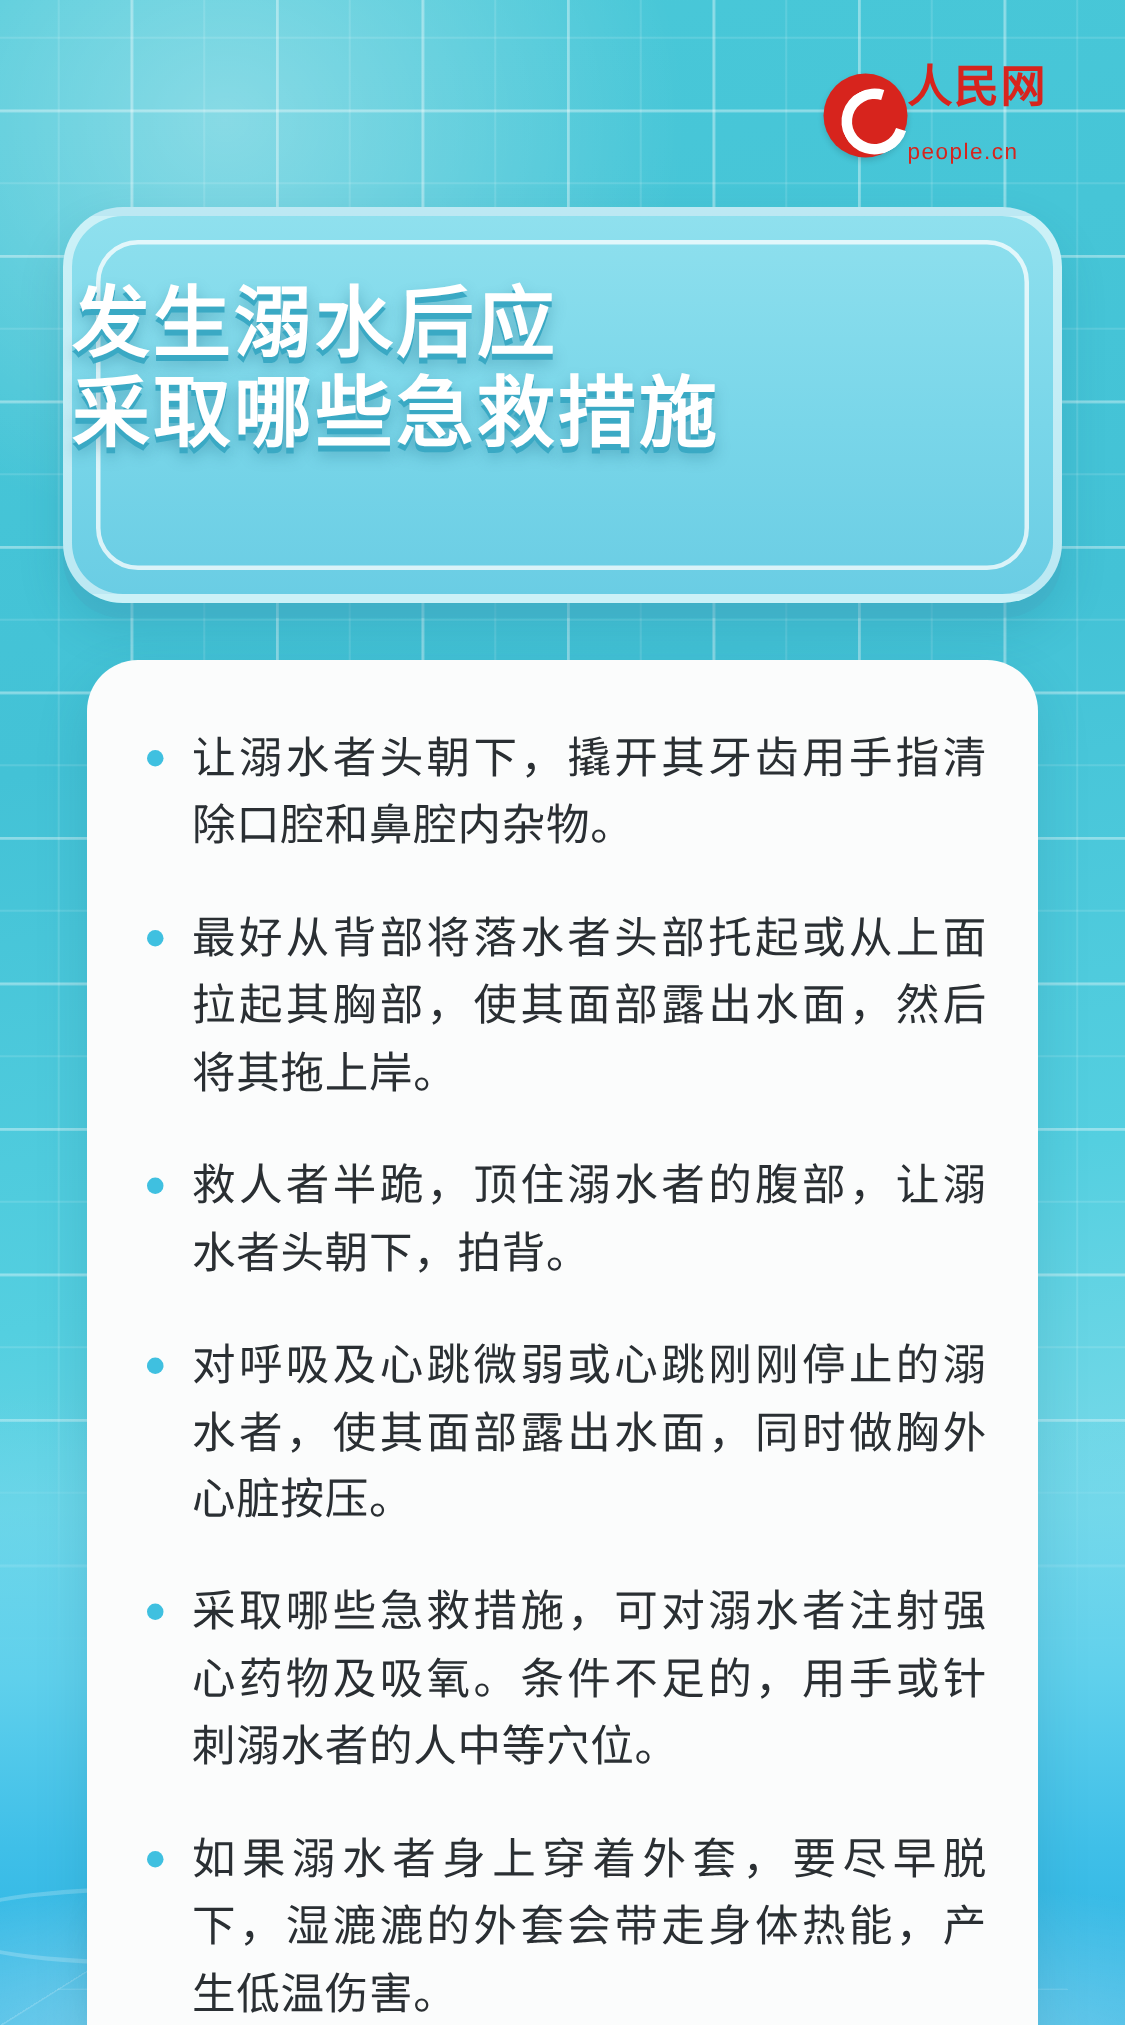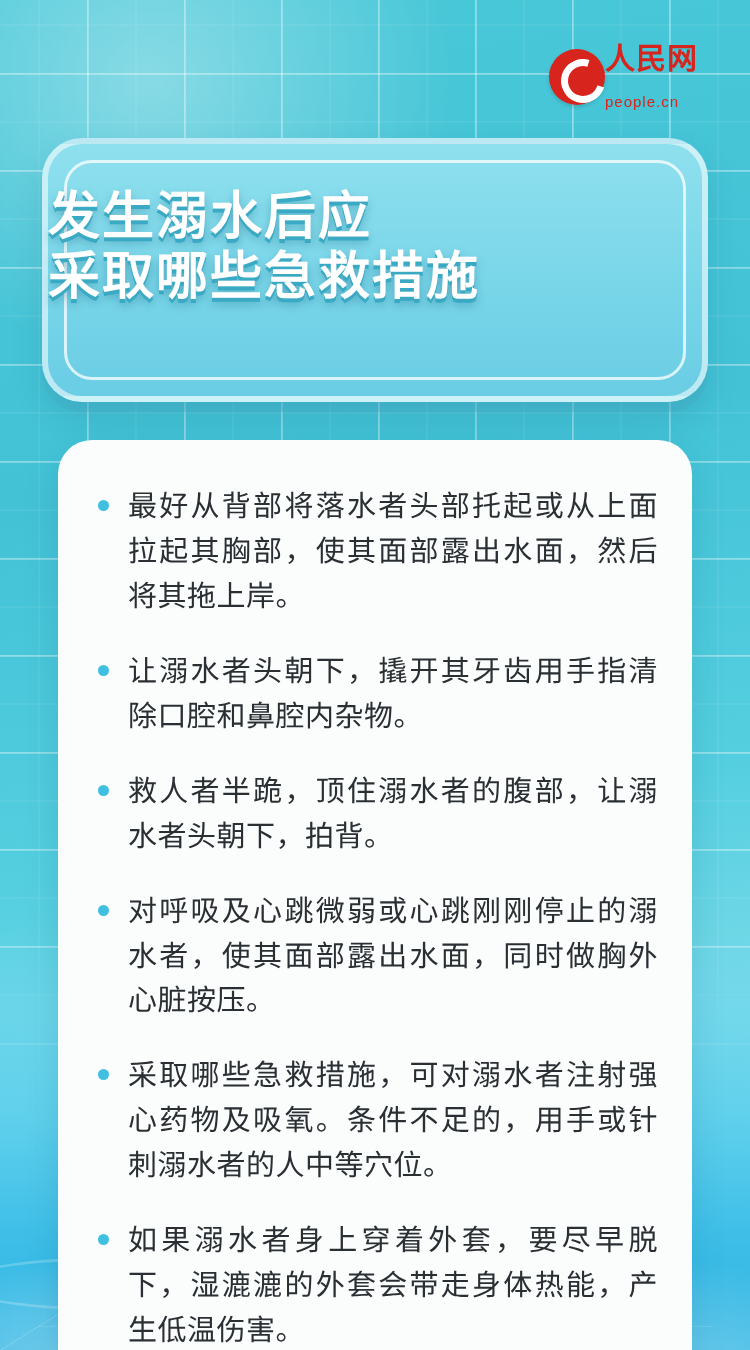--- a/index.html
+++ b/index.html
@@ -261,22 +261,22 @@
   <div class="logo">
     <div class="logo-mark"></div>
     <div class="logo-text">
       <span class="logo-cn">人民网</span>
       <span class="logo-en">people.cn</span>
     </div>
   </div>
 
   <div class="content-card">
     <ul class="tips">
+      <li>让溺水者头朝下，撬开其牙齿用手指清除口腔和鼻腔内杂物。</li>
       <li>最好从背部将落水者头部托起或从上面拉起其胸部，使其面部露出水面，然后将其拖上岸。</li>
-      <li>让溺水者头朝下，撬开其牙齿用手指清除口腔和鼻腔内杂物。</li>
       <li>救人者半跪，顶住溺水者的腹部，让溺水者头朝下，拍背。</li>
       <li>对呼吸及心跳微弱或心跳刚刚停止的溺水者，使其面部露出水面，同时做胸外心脏按压。</li>
       <li>采取哪些急救措施，可对溺水者注射强心药物及吸氧。条件不足的，用手或针刺溺水者的人中等穴位。</li>
       <li>如果溺水者身上穿着外套，要尽早脱下，湿漉漉的外套会带走身体热能，产生低温伤害。</li>
     </ul>
   </div>
 
 </div>
 
 </body></html>

